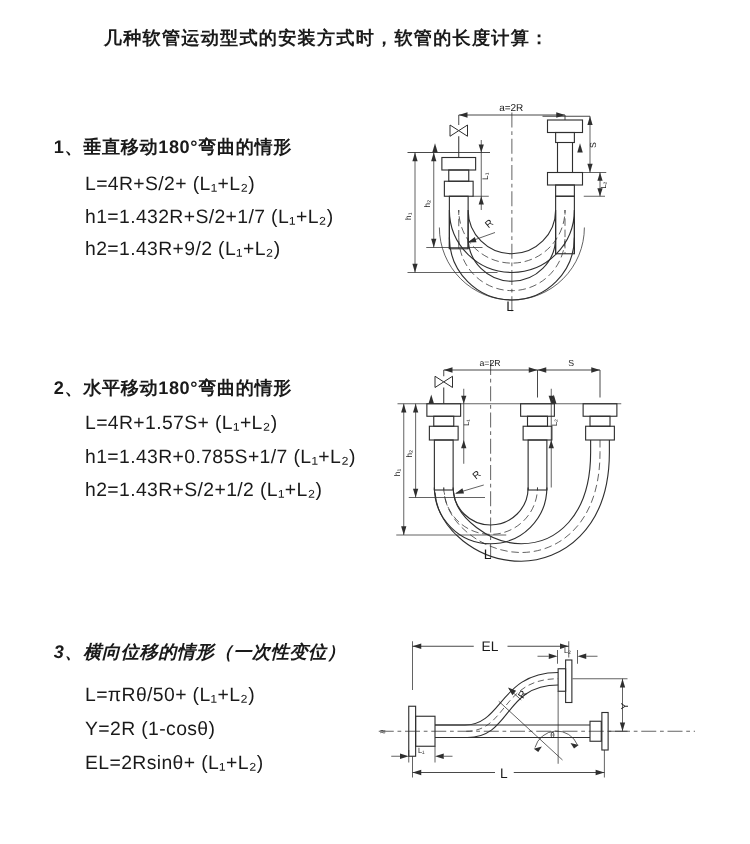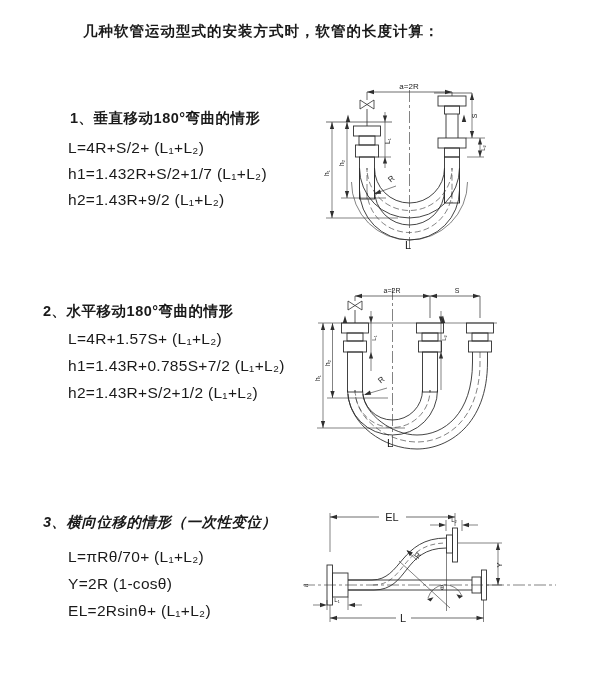--- a/index.html
+++ b/index.html
@@ -16,32 +16,32 @@
   svg line,svg path,svg rect,svg polyline{stroke:#2f2f2f;fill:none;}
   svg polygon{fill:#2f2f2f;stroke:none;}
   svg text{fill:#1a1a1a;font-family:"Liberation Sans","DejaVu Sans",sans-serif;}
   .valve{fill:#ffffff;stroke:#2f2f2f;stroke-width:0.8;}
 </style>
 </head>
 <body>
 
 <div class="abs title" style="left:35px;top:23px;margin-left:48px;">几种软管运动型式的安装方式时，软管的长度计算：</div>
 
-<div class="abs sec-head" style="left:43px;top:110px;margin-left:27px;">1、垂直移动180°弯曲的情形</div>
+<div class="abs sec-head" style="left:43px;top:110px;">1、垂直移动180°弯曲的情形</div>
 <div class="abs formula" style="left:68px;top:139px;text-align:center;">L=4R+S/2+ (L₁+L₂)</div>
 <div class="abs formula" style="left:68px;top:165px;">h1=1.432R+S/2+1/7 (L₁+L₂)</div>
 <div class="abs formula" style="left:68px;top:191px;">h2=1.43R+9/2 (L₁+L₂)</div>
 
 <div class="abs sec-head" style="left:43px;top:303px;">2、水平移动180°弯曲的情形</div>
 <div class="abs formula" style="left:68px;top:330px;">L=4R+1.57S+ (L₁+L₂)</div>
-<div class="abs formula" style="left:68px;top:357px;">h1=1.43R+0.785S+7/2 (L₁+L₂)</div>
+<div class="abs formula" style="left:68px;top:357px;">h1=1.43R+0.785S+1/7 (L₁+L₂)</div>
 <div class="abs formula" style="left:68px;top:384px;">h2=1.43R+S/2+1/2 (L₁+L₂)</div>
 
 <div class="abs sec-head" style="left:43px;top:514px;font-style:italic;">3、横向位移的情形（一次性变位）</div>
-<div class="abs formula" style="left:68px;top:548px;">L=πRθ/70+ (L₁+L₂)</div>
+<div class="abs formula" style="left:68px;top:548px;">L=πRθ/50+ (L₁+L₂)</div>
 <div class="abs formula" style="left:68px;top:575px;">Y=2R (1-cosθ)</div>
 <div class="abs formula" style="left:68px;top:602px;">EL=2Rsinθ+ (L₁+L₂)</div>
 
 <svg style="left:320px;top:78px;" width="268" height="176" viewBox="320 78 268 176">
   <defs>
     <pattern id="braid1" patternUnits="userSpaceOnUse" width="3" height="3">
       <path d="M0 3 L3 0 M0 0 L3 3" stroke="#555" stroke-width="0.5"></path>
     </pattern>
   </defs>
 

